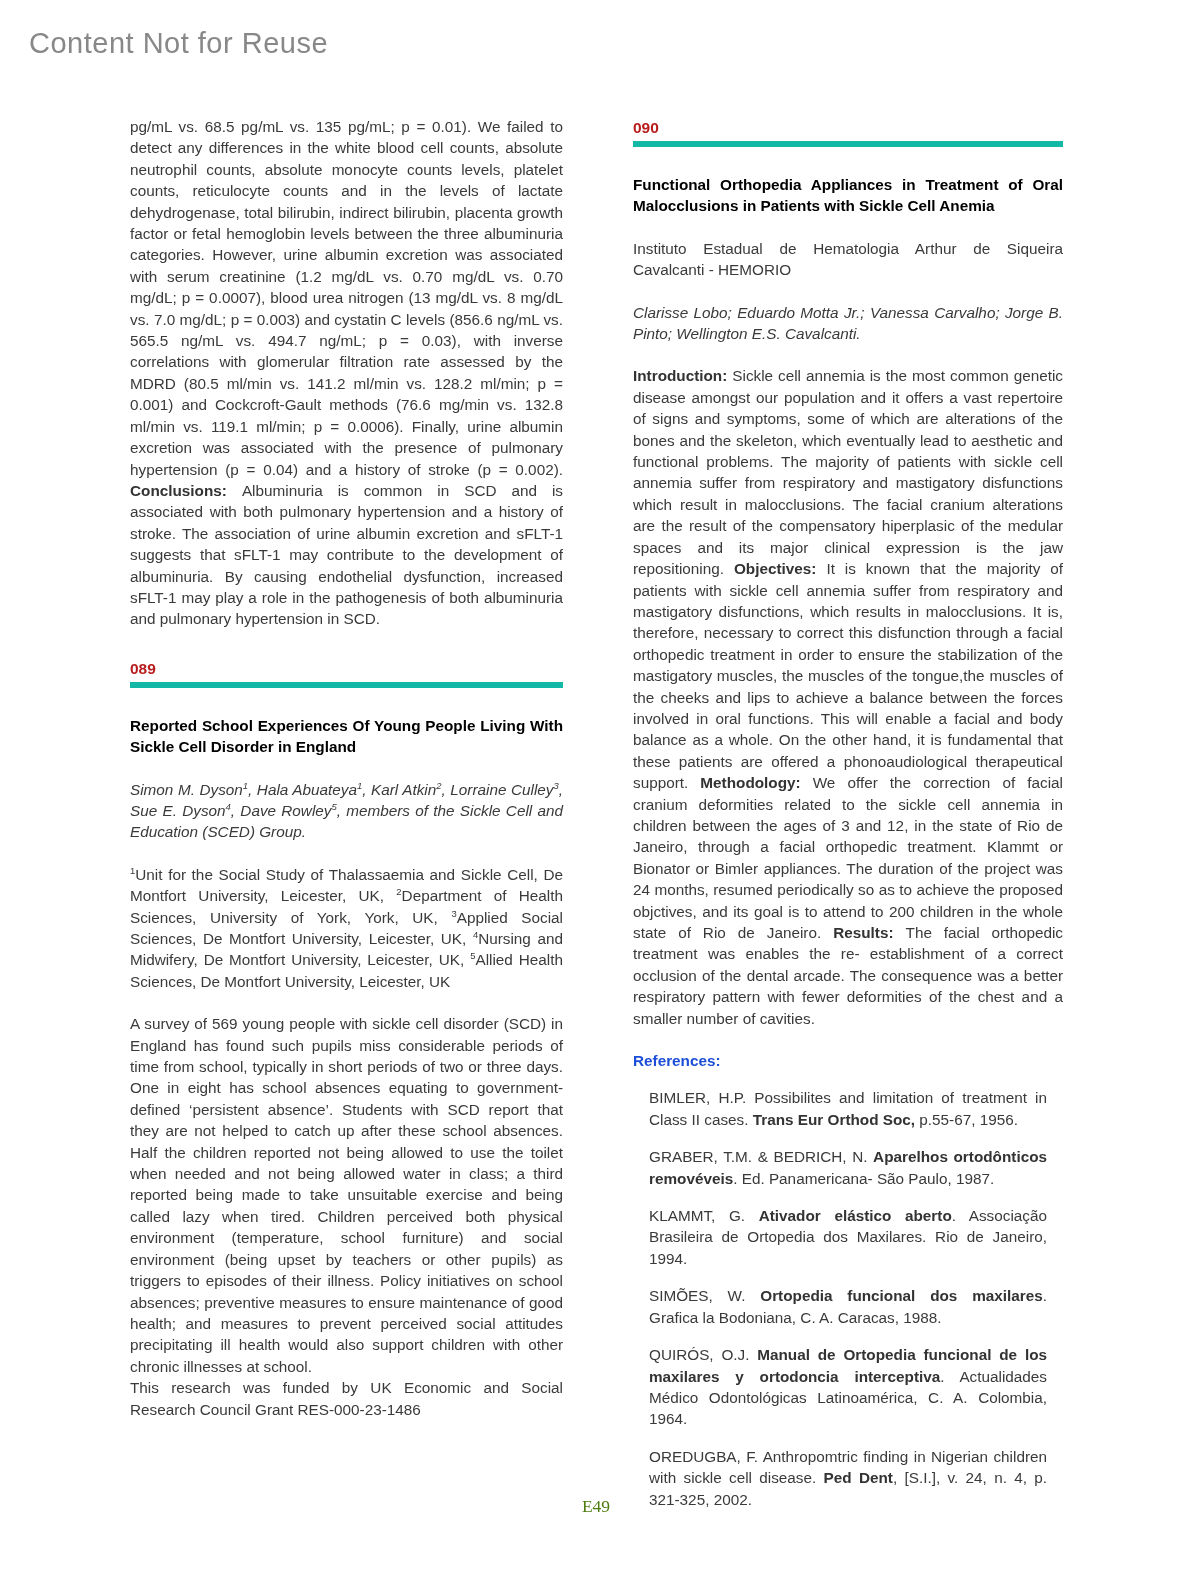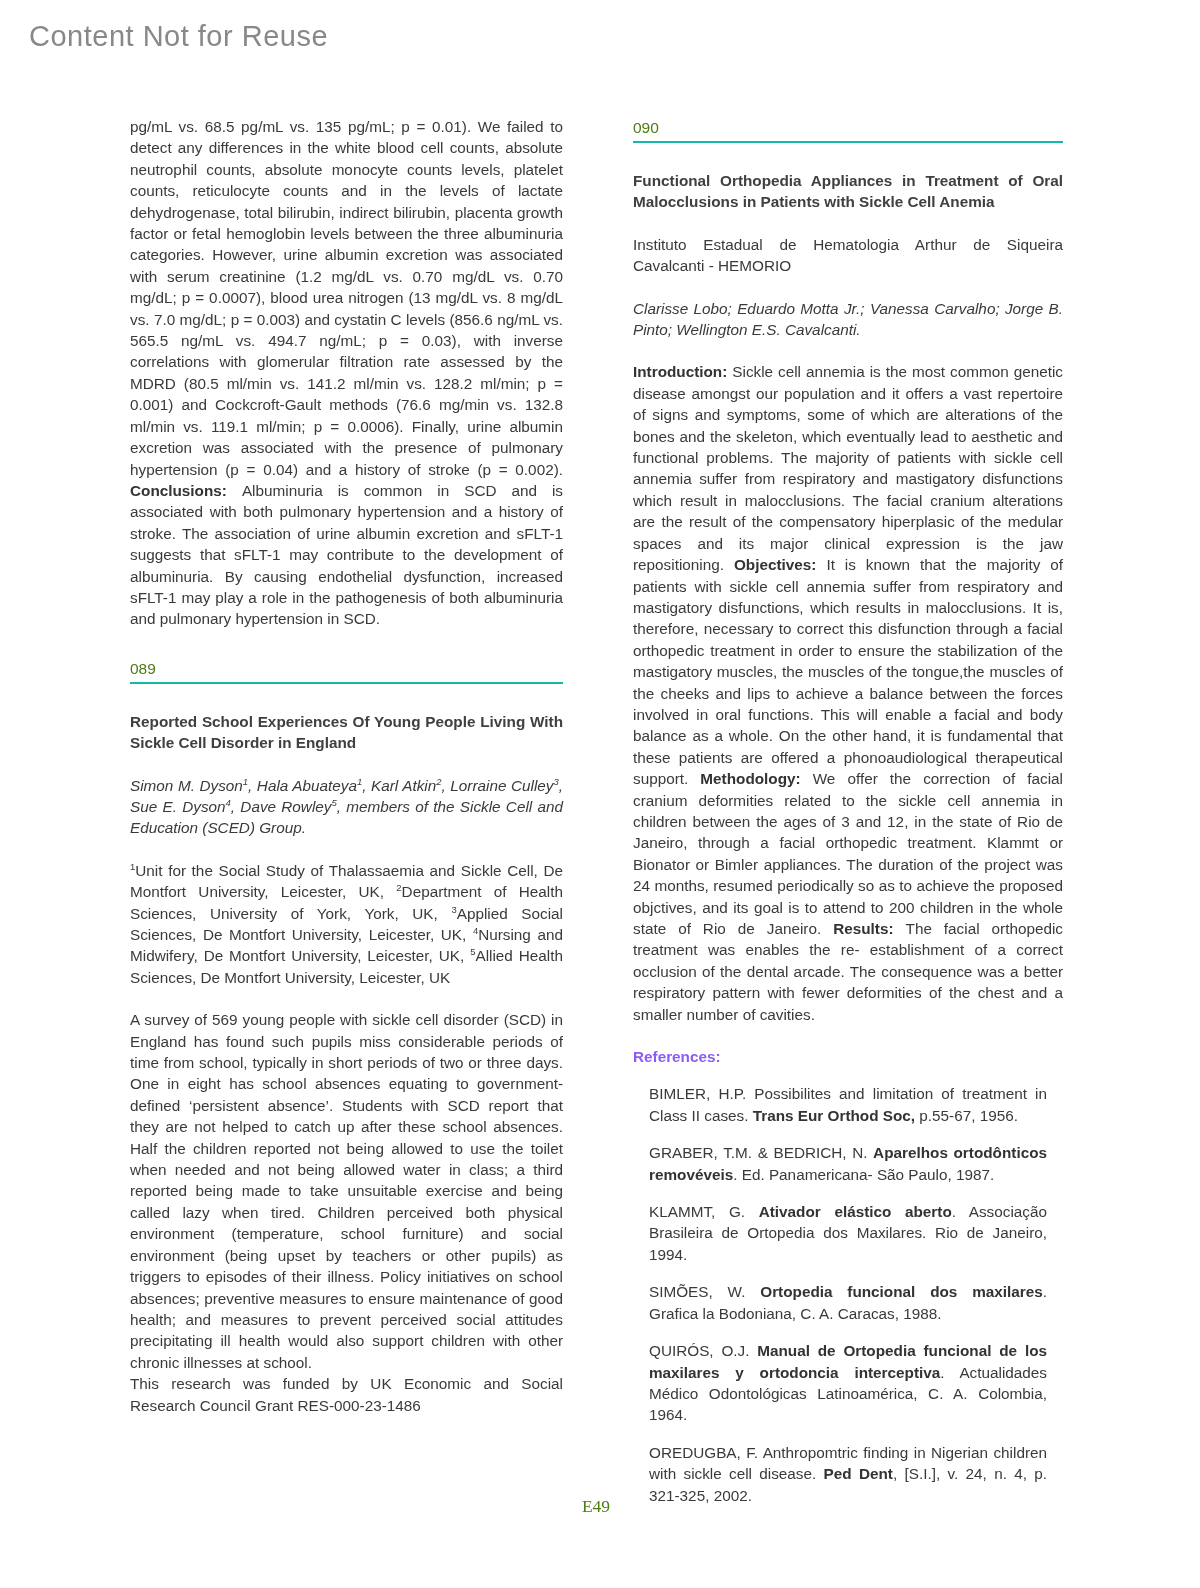--- a/index.html
+++ b/index.html
@@ -5,45 +5,45 @@
   * { margin: 0; padding: 0; box-sizing: border-box; }
   html, body { background: #ffffff; }
   body {
     width: 1200px; height: 1588px;
     position: relative;
     font-family: "Liberation Sans", sans-serif;
     color: #3a3a3a;
     overflow: hidden;
   }
   .watermark {
-    position: absolute; left: 29px; top: 20px;
+    position: absolute; left: 29px; top: 27px;
     font-size: 29px; color: #888888; letter-spacing: 0.5px;
   }
   .columns {
     position: absolute; left: 130px; top: 116px;
     width: 933px; display: flex; gap: 70px;
   }
   .col { width: 433px; }
   .col-right { width: 430px; }
   .body {
     font-size: 15.3px; line-height: 21.4px;
     color: #3a3a3a;
   }
   .just { text-align: justify; }
   .gap { margin-bottom: 21px; }
   .section-num {
-    font-weight: normal; font-size: 15.5px; color: #4d7c0f;
-    border-bottom: 2px solid #14b8a6;
+    font-weight: bold; font-size: 15.5px; color: #b91c1c;
+    border-bottom: 6px solid #14b8a6;
     padding-bottom: 4px;
     margin: 30px 0 27px 0;
   }
   .col > .section-num:first-child { margin-top: 3px; }
-  .title { font-weight: bold; color: #404040; }
+  .title { font-weight: bold; color: #000000; }
   .authors { font-style: italic; }
-  .refs-label { font-weight: bold; color: #8b5cf6; }
+  .refs-label { font-weight: bold; color: #1d4ed8; }
   .ref { margin: 16px; }
   sup { font-size: 0.62em; line-height: 0; vertical-align: super; }
   b, .b { font-weight: bold; color: #333; }
   .footer {
     position: absolute; top: 1496px; left: 0; width: 1192px;
     text-align: center;
     font-family: "Liberation Serif", serif;
     font-size: 17.5px; color: #4d7c0f;
   }
 </style>

